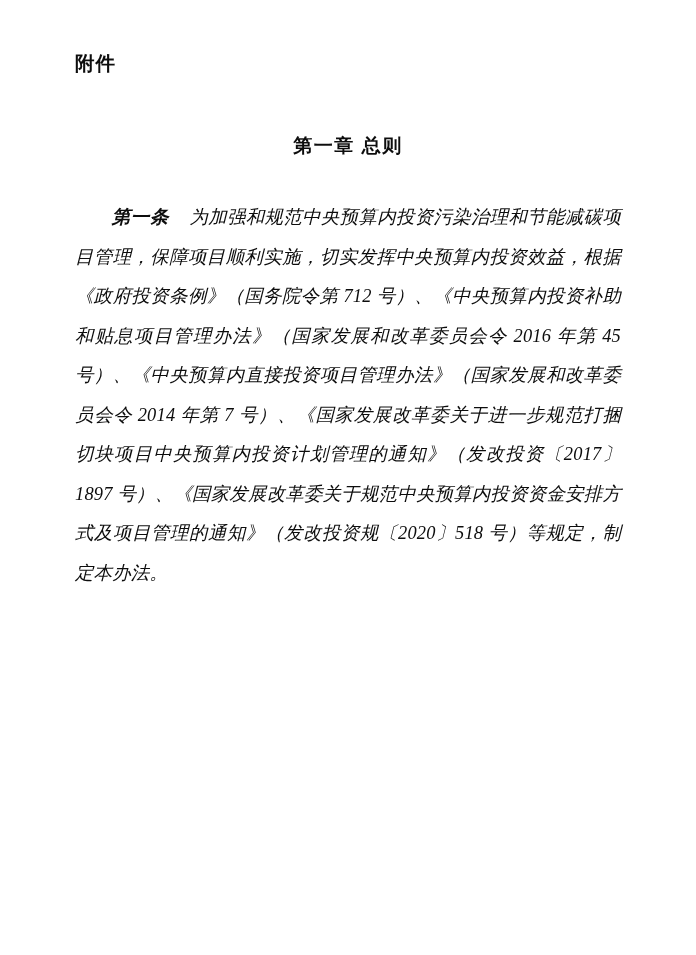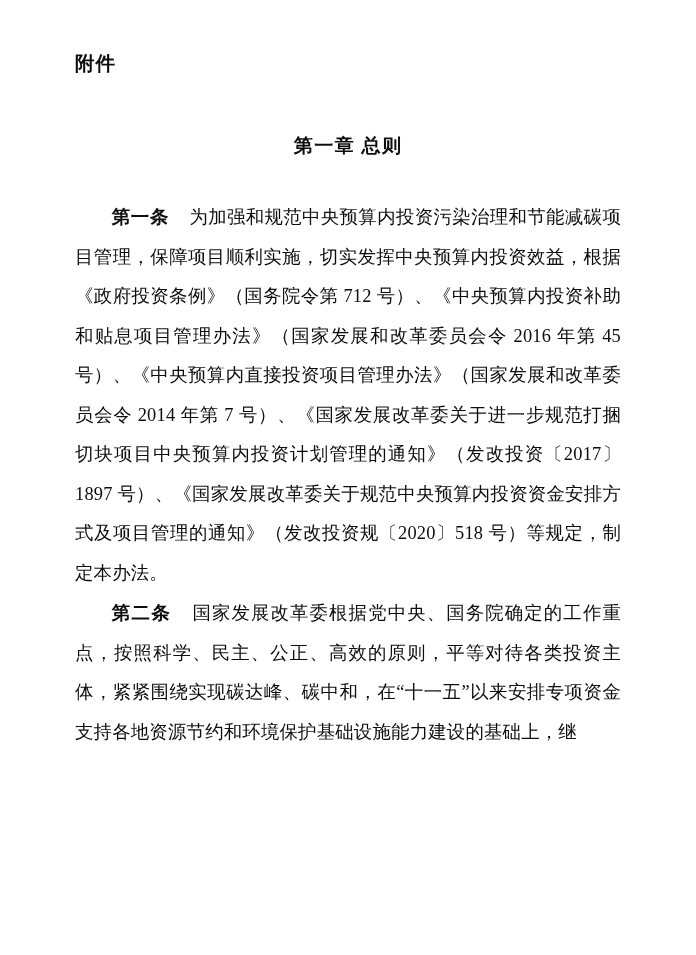--- a/index.html
+++ b/index.html
@@ -42,24 +42,25 @@
   }
   .doc-title .line {
     display: block;
   }
   .chapter-heading {
     margin-top: 44px;
     text-align: center;
     font-size: 19px;
     font-weight: 700;
     letter-spacing: 1.5px;
-    font-family: Liberation Serif, serif;
+    font-family: Liberation Sans, sans-serif;
   }
   .body-text {
     margin-top: 38px;
+    font-style: italic;
   }
   p.para {
     margin: 0 0 0 0;
     font-size: 18.4px;
     line-height: 39.5px;
     text-align: justify;
     text-justify: inter-ideograph;
     text-indent: 2em;
     letter-spacing: 0.2px;
   }
@@ -83,16 +84,15 @@
 
   <div class="attachment-label">附件</div>
 
   <div class="doc-title">
   </div>
 
   <div class="chapter-heading">第一章  总则</div>
 
   <div class="body-text">
     <p class="para"><span class="lead">第一条</span><span class="lead-gap"></span><span>为加强和规范中央预算内投资污染治理和节能减碳项目管理，保障项目顺利实施，切实发挥中央预算内投资效益，根据《政府投资条例》（国务院令第 712 号）、《中央预算内投资补助和贴息项目管理办法》（国家发展和改革委员会令 2016 年第 45 号）、《中央预算内直接投资项目管理办法》（国家发展和改革委员会令 2014 年第 7 号）、《国家发展改革委关于进一步规范打捆切块项目中央预算内投资计划管理的通知》（发改投资〔2017〕1897 号）、《国家发展改革委关于规范中央预算内投资资金安排方式及项目管理的通知》（发改投资规〔2020〕518 号）等规定，制定本办法。</span></p>
-    <p class="para"><span class="lead">第二条</span><span class="lead-gap"></span><span>国家发展改革委根据党中央、国务院确定的工作重点，按照科学、民主、公正、高效的原则，平等对待各类投资主体，紧紧围绕实现碳达峰、碳中和，在“十一五”以来安排专项资金支持各地资源节约和环境保护基础设施能力建设的基础上，继</span></p>
   </div>
 
 </div>
 
 </body></html>

